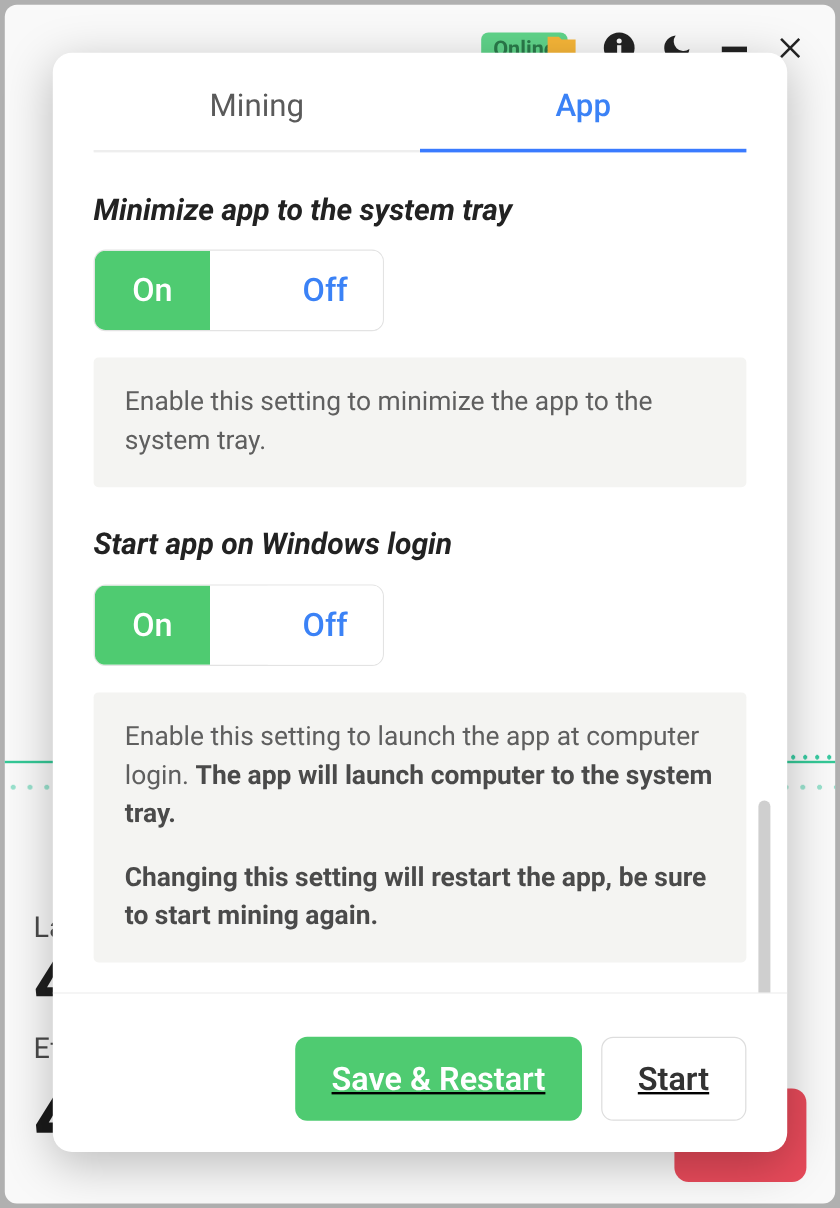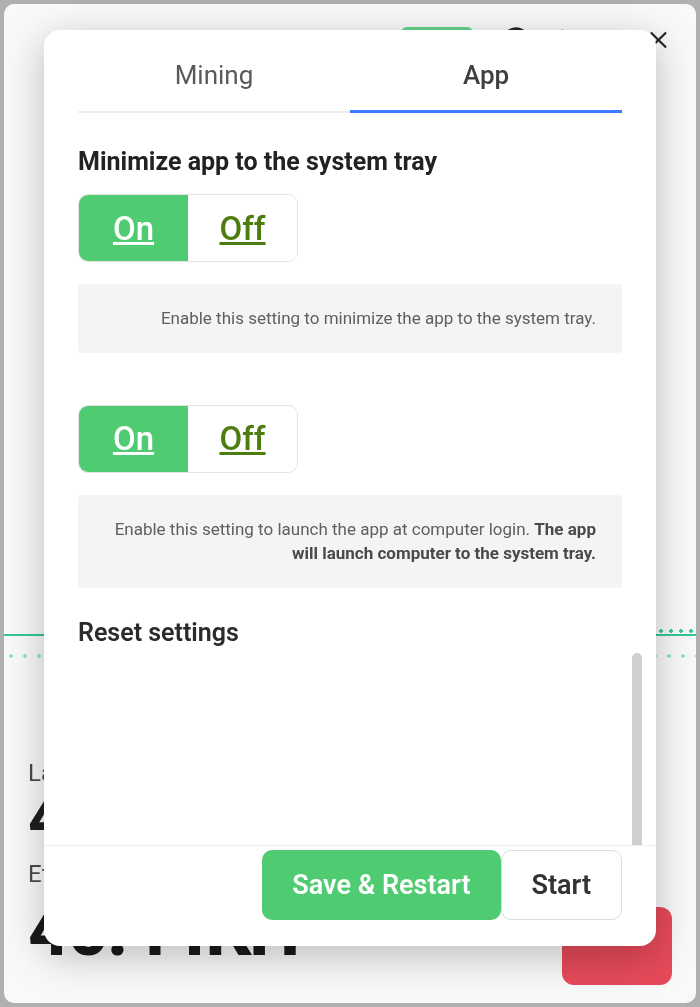--- a/index.html
+++ b/index.html
@@ -52,72 +52,72 @@
   .bg-stats .row2 { font-size:24px; color:#4a4a4a; margin-top:4px;}
   .bg-stats .big2 { font-size:72px; font-weight:800; color:#1a1a1a; letter-spacing:-2px;}
   
   .bg-right-btn {
     position:absolute; right:24px; bottom:18px; width:110px; height:78px;
     background:#e74a5a; border-radius:12px;
   }
 
   
   .modal {
-    position: absolute; top: 30px; left: 44px; right: 44px;
+    position: absolute; top: 44px; left: 44px; right: 44px;
     height: 916px;
     background: #fff; border-radius: 16px;
     box-shadow: 0 10px 40px rgba(0,0,0,0.25);
     display: flex; flex-direction: column;
   }
   .tabs {
     display: flex; align-items: stretch;
     padding: 30px 34px 0 34px;
   }
   .tabs .tab {
     flex:1; text-align:center; font-size:26px; padding-bottom:20px;
     color:#5a5a5a; border-bottom: 2px solid #eee; cursor:pointer;
   }
   .tabs .tab.active {
-    color:#404040; border-bottom: 3px solid #3a7bff; font-weight:500;text-align:center;
+    color:#3b82f6; border-bottom: 3px solid #3a7bff; font-weight:500;text-align:center;
   }
   .modal-body {
     flex:1; overflow:hidden; position:relative;
     padding: 32px 34px 0 34px;
   }
   .scroll-thumb {
     position:absolute; right:14px; top:540px; width:10px; height:216px;
     background:#cfcfcf; border-radius:5px;
   }
   .setting-title {
-    font-size:25px; font-weight:700; color:#222; margin-top:2px;
+    font-size:25px; font-weight:700; color:#222; margin-top:2px;font-style:italic;
   }
   .segmented {
     display:inline-flex; margin-top:18px; border-radius:10px; overflow:hidden;
     border:1px solid #e3e3e3; height:68px;
   }
   .segmented .opt {
-    width:109px; display:flex; align-items:center; justify-content:center;
-    font-size:33px; font-weight:500; background:#fff; cursor:pointer;text-decoration:underline;
+    width:96px; display:flex; align-items:center; justify-content:center;
+    font-size:27px; font-weight:500; background:#fff; cursor:pointer;
   }
   .segmented .opt.on { background:#4fcb71; color:#fff; }
-  .segmented .opt.off { color:#4d7c0f; }
+  .segmented .opt.off { color:#3b82f6;margin-left:48px; }
   .info-box {
     margin-top:22px; background:#f4f4f2; border-radius:4px;
-    padding:22px 26px; font-size:17px; line-height:1.45; color:#5f5f5f;text-align:right;
+    padding:22px 26px; font-size:22px; line-height:1.45; color:#5f5f5f;
   }
   .info-box .part { display:inline; }
   .info-box .bold { font-weight:700; color:#4a4a4a; }
   .info-box .block { display:block; margin-top:22px; }
   .section + .section { margin-top:34px; }
   .reset {
     margin-top:30px; font-size:25px; font-weight:600; color:#2b2b2b;
   }
   .modal-footer {
-    border-top:1px solid #eee; padding:4px 34px 26px 34px;
-    display:flex; justify-content:flex-end; 
+    border-top:1px solid #eee; padding:36px 34px 26px 34px;
+    display:flex; justify-content:flex-end; gap:16px;text-decoration:underline;
   }
   .btn {
     height:70px; border-radius:10px; font-size:27px; font-weight:600;
     display:flex; align-items:center; justify-content:center;
     padding: 0 30px; cursor:pointer;
   }
   .btn.primary { background:#4fcb71; color:#fff; }
   .btn.secondary { background:#fff; color:#333; border:1px solid #ddd; }
 </style>
 </head>
@@ -178,27 +178,29 @@
     <div class="section">
       <div class="setting-title">Minimize app to the system tray</div>
       <div class="segmented">
         <div class="opt on">On</div>
         <div class="opt off">Off</div>
       </div>
       <div class="info-box">Enable this setting to minimize the app to the system tray.</div>
     </div>
 
     <div class="section">
+      <div class="setting-title">Start app on Windows login</div>
       <div class="segmented">
         <div class="opt on">On</div>
         <div class="opt off">Off</div>
       </div>
       <div class="info-box">
         <span class="part">Enable this setting to launch the app at computer login. </span>
         <span class="part bold">The app will launch computer to the system tray.</span>
+        <span class="block bold">Changing this setting will restart the app, be sure to start mining again.</span>
       </div>
     </div>
 
     <div class="reset">Reset settings</div>
 
     <div class="scroll-thumb"></div>
   </div>
   <div class="modal-footer">
     <div class="btn primary">Save &amp; Restart</div>
     <div class="btn secondary">Start</div>

